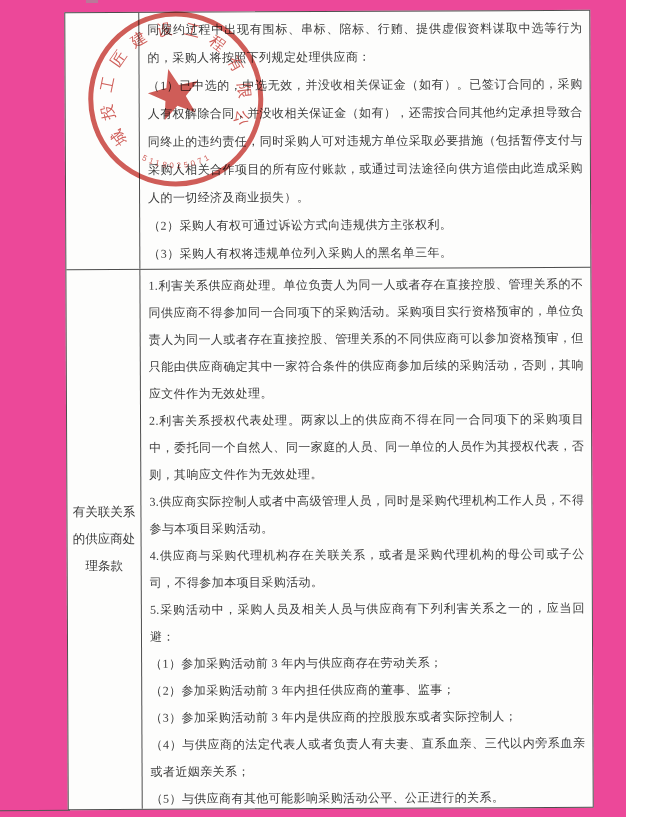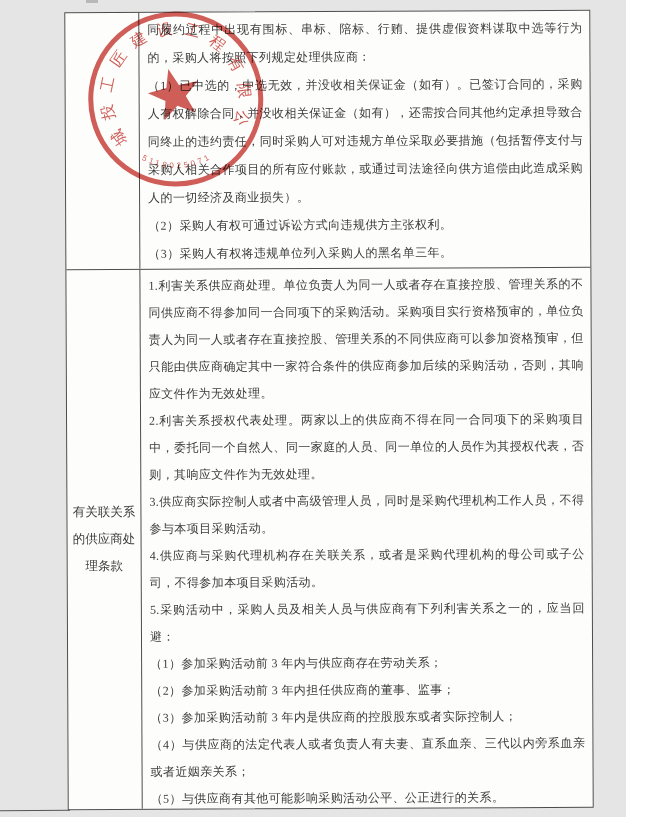--- a/index.html
+++ b/index.html
@@ -4,21 +4,21 @@
 <style>
   html, body { margin: 0; padding: 0; }
   body {
     width: 667px; height: 817px;
     background: #ffffff;
     font-family: "Liberation Serif", "DejaVu Serif", serif;
   }
   .page {
     position: relative;
     width: 626px; height: 817px;
-    background: #e5e5e5;
+    background: #ec4899;
     overflow: hidden;
   }
   .doc-table {
     position: absolute;
     left: 66px; top: 11px;
     width: 526px; height: 798px;
     border: 1px solid #4d4d4d;
     box-sizing: border-box;
     transform: rotate(-0.25deg);
     transform-origin: center center;

